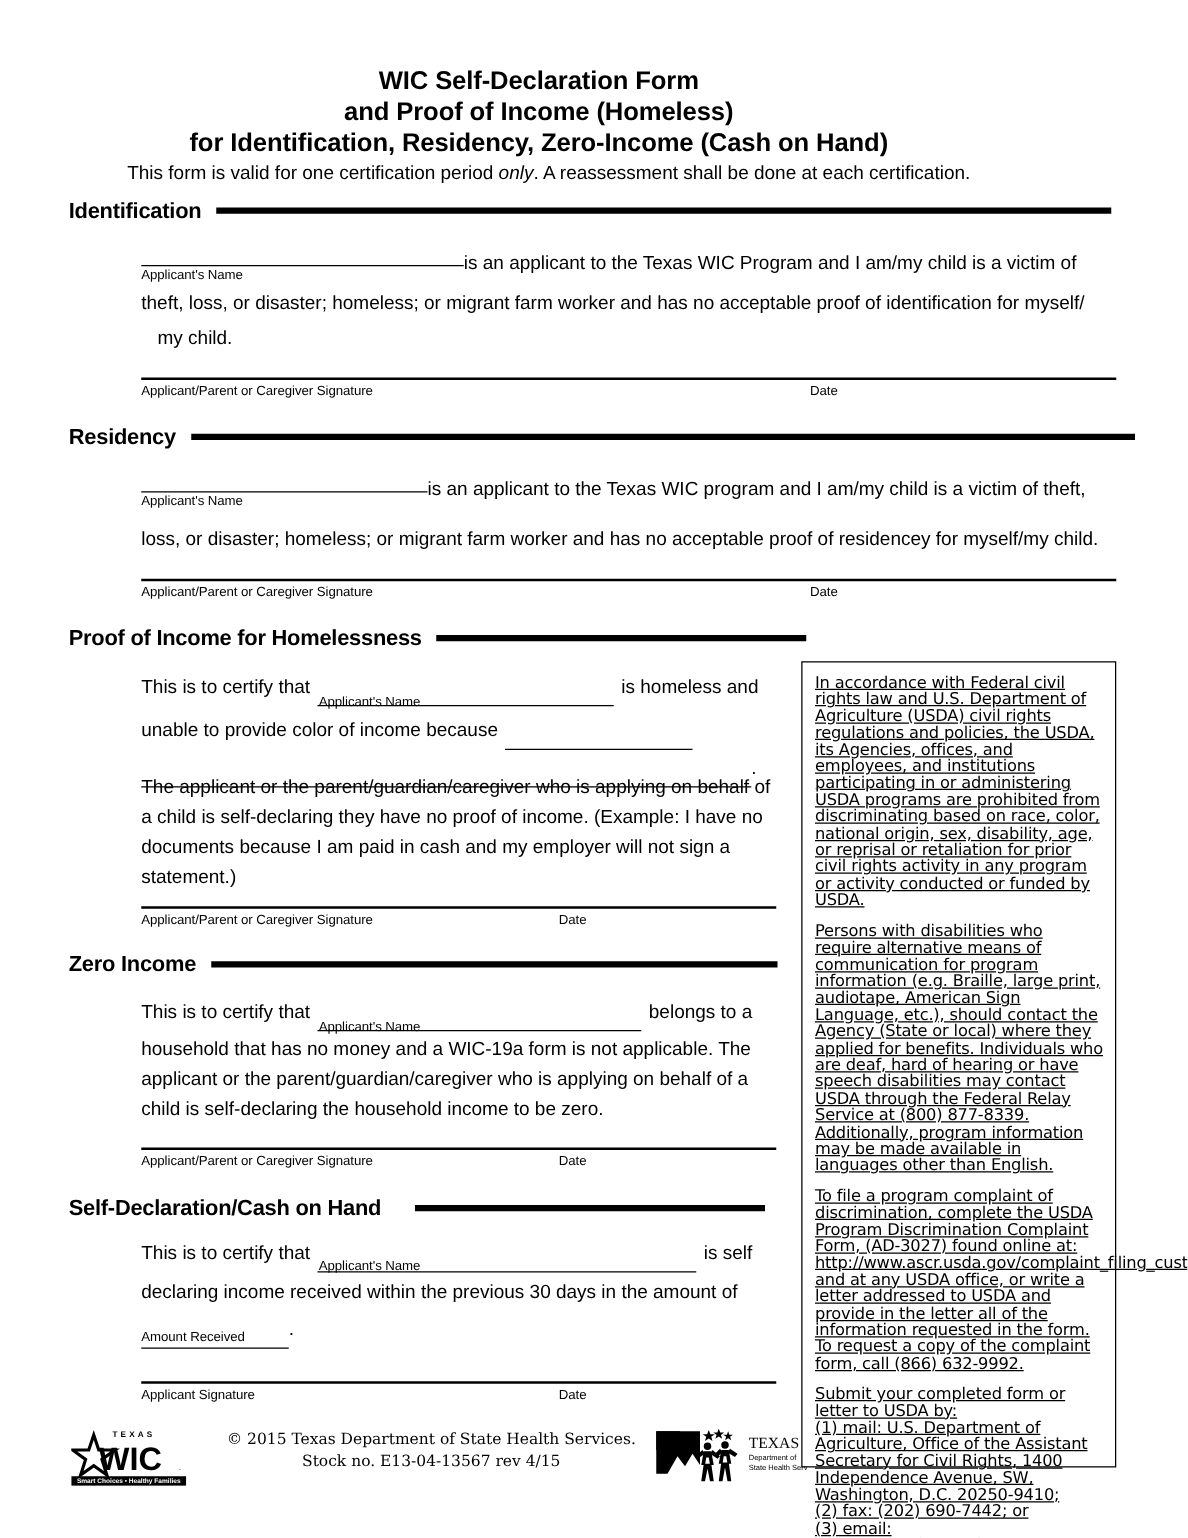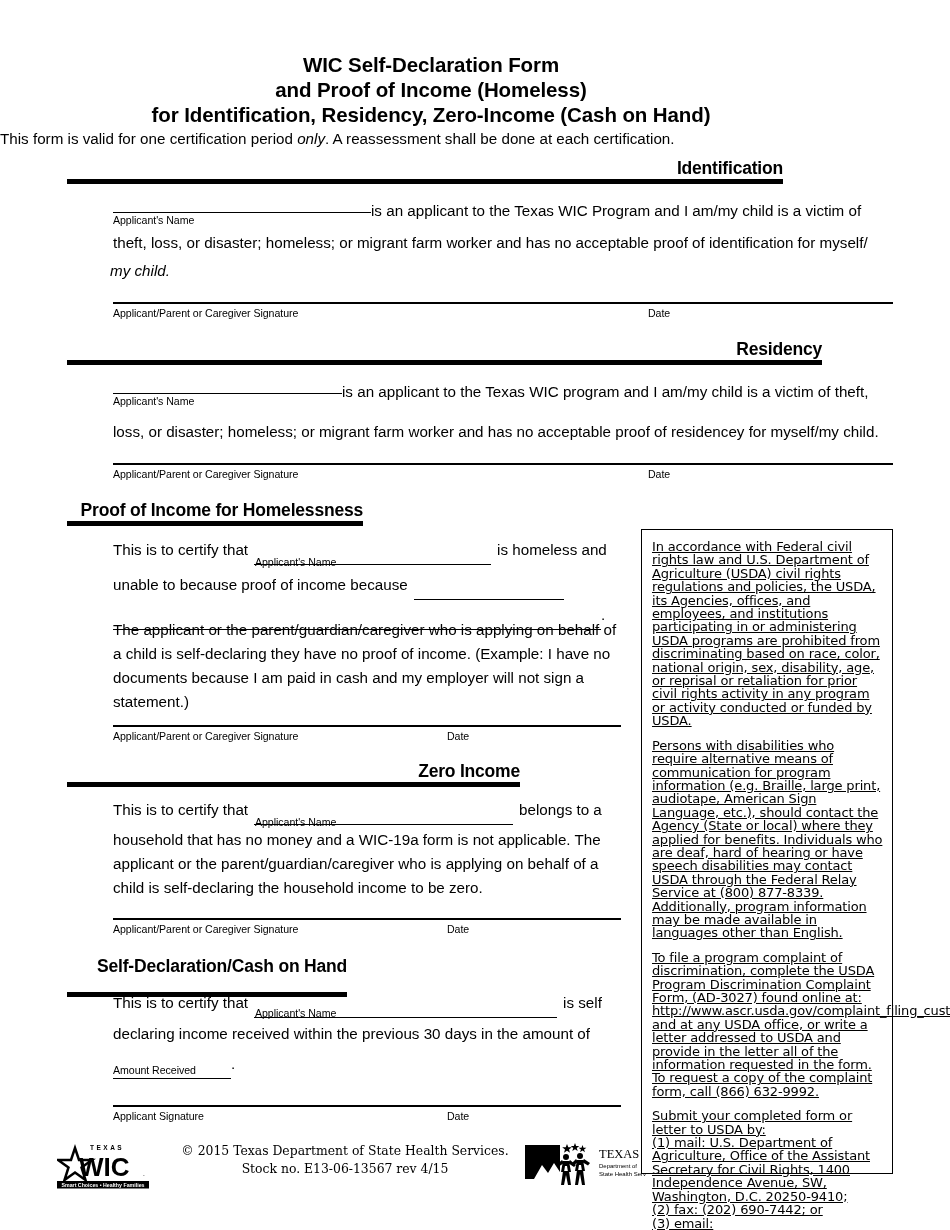--- a/index.html
+++ b/index.html
@@ -31,31 +31,31 @@
     font-weight: bold;
     font-size: 20.5px;
     line-height: 25px;
     letter-spacing: -0.1px;
   }
   .valid-note {
     position: absolute;
     left: 0;
     top: 130px;
     width: 878px;
+    text-align: center;
     font-size: 15.2px;
   }
   .valid-note .ital { font-style: italic; }
 
   
   .sec-head {
     position: absolute;
     display: flex;
-    align-items: flex-end;
+    align-items: center;
     white-space: nowrap;
-    flex-direction: column;
   }
   .sec-head .sec-title {
     font-weight: bold;
     font-size: 17.5px;
     letter-spacing: -0.2px;
   }
   .sec-head .sec-rule {
     height: 5px;
     background: #000;
     margin-left: 12px;
@@ -161,21 +161,21 @@
   <div class="sec-head" style="left:55px; top:158px;">
     <span class="sec-title">Identification</span>
     <span class="sec-rule" style="width:716px;"></span>
   </div>
 
   <div class="rule" style="left:113px; top:212px; width:258px;"></div>
   <div class="caption" style="left:113px; top:214px;">Applicant's Name</div>
   <div class="body-txt" style="left:371px; top:196px; white-space:nowrap;">is an applicant to the Texas WIC Program and I am/my child is a victim of</div>
 
   <div class="body-txt tight" style="left:113px; top:230px; width:790px;">theft, loss, or disaster; homeless; or migrant farm worker and has no acceptable proof of identification for myself/</div>
-  <div class="body-txt tight" style="left:110px; top:258px;font-style:italic;">my child.</div>
+  <div class="body-txt tight" style="left:126px; top:258px;">my child.</div>
 
   <div class="sig-rule" style="left:113px; top:302px; width:780px;"></div>
   <div class="caption" style="left:113px; top:307px;">Applicant/Parent or Caregiver Signature</div>
   <div class="caption" style="left:648px; top:307px;">Date</div>
 
   <div class="sec-head" style="left:55px; top:339px;">
     <span class="sec-title">Residency</span>
     <span class="sec-rule" style="width:755px;"></span>
   </div>
 
@@ -190,21 +190,21 @@
   <div class="caption" style="left:648px; top:468px;">Date</div>
 
   <div class="sec-head" style="left:55px; top:500px;">
     <span class="sec-title">Proof of Income for Homelessness</span>
     <span class="sec-rule" style="width:296px;"></span>
   </div>
 
   <div class="body-txt" style="left:113px; top:535px; white-space:nowrap;"><span>This is to certify that</span><span class="ln" style="width:237px; margin:0 6px;"></span><span>is homeless and</span></div>
   <div class="caption" style="left:255px; top:556px;">Applicant's Name</div>
 
-  <div class="body-txt" style="left:113px; top:570px; white-space:nowrap;"><span>unable to because proof of income because</span><span class="ln" style="width:150px; margin:0 6px;"></span></div>
+  <div class="body-txt" style="left:113px; top:570px; white-space:nowrap;"><span>unable to provide color of income because</span><span class="ln" style="width:150px; margin:0 6px;"></span></div>
 
   <div class="body-txt" style="left:113px; top:600px; white-space:nowrap;"><span class="ln" style="width:488px;"></span><span>.</span></div>
 
   <div class="body-txt" style="left:113px; top:618px; width:508px; line-height:24px;">The applicant or the parent/guardian/caregiver who is applying on behalf of a child is self-declaring they have no proof of income. (Example: I have no documents because I am paid in cash and my employer will not sign a statement.)</div>
 
   <div class="sig-rule" style="left:113px; top:725px; width:508px;"></div>
   <div class="caption" style="left:113px; top:730px;">Applicant/Parent or Caregiver Signature</div>
   <div class="caption" style="left:447px; top:730px;">Date</div>
 
   <div class="sec-head" style="left:55px; top:761px;">
@@ -259,21 +259,21 @@
       <text x="44" y="70" font-family="'Liberation Sans', sans-serif" font-size="52" font-weight="bold" fill="#000">WIC</text>
       <text x="172" y="70" font-family="'Liberation Sans', sans-serif" font-size="13" fill="#000">.</text>
 
       <rect x="0" y="80" width="184" height="15" fill="#000"></rect>
       <text x="92" y="91.5" text-anchor="middle" font-family="'Liberation Sans', sans-serif" font-size="10.5" font-weight="bold" fill="#fff">Smart Choices • Healthy Families</text>
     </svg>
   </div>
 
   <div class="footer-credit">
     <div>© 2015 Texas Department of State Health Services.</div>
-    <div>Stock no. E13-06-13567 rev 4/15</div>
+    <div>Stock no. E13-04-13567 rev 4/15</div>
   </div>
 
   <div class="dshs-logo">
     <svg viewBox="0 0 244 92" width="122" height="46">
 
       <path d="M2,4 L72,4 L72,58 L60,40 L48,60 L36,44 L20,72 L2,72 Z" fill="#000"></path>
       <rect x="2" y="4" width="38" height="30" fill="#000"></rect>
 
       <polygon points="54,6 57,14 65,14 58.5,19 61,27 54,22 47,27 49.5,19 43,14 51,14" fill="#000"></polygon>
       <polygon points="86,2 88.6,8.6 95.6,8.6 90,12.8 92,19.6 86,15.6 80,19.6 82,12.8 76.4,8.6 83.4,8.6" fill="#000"></polygon>

